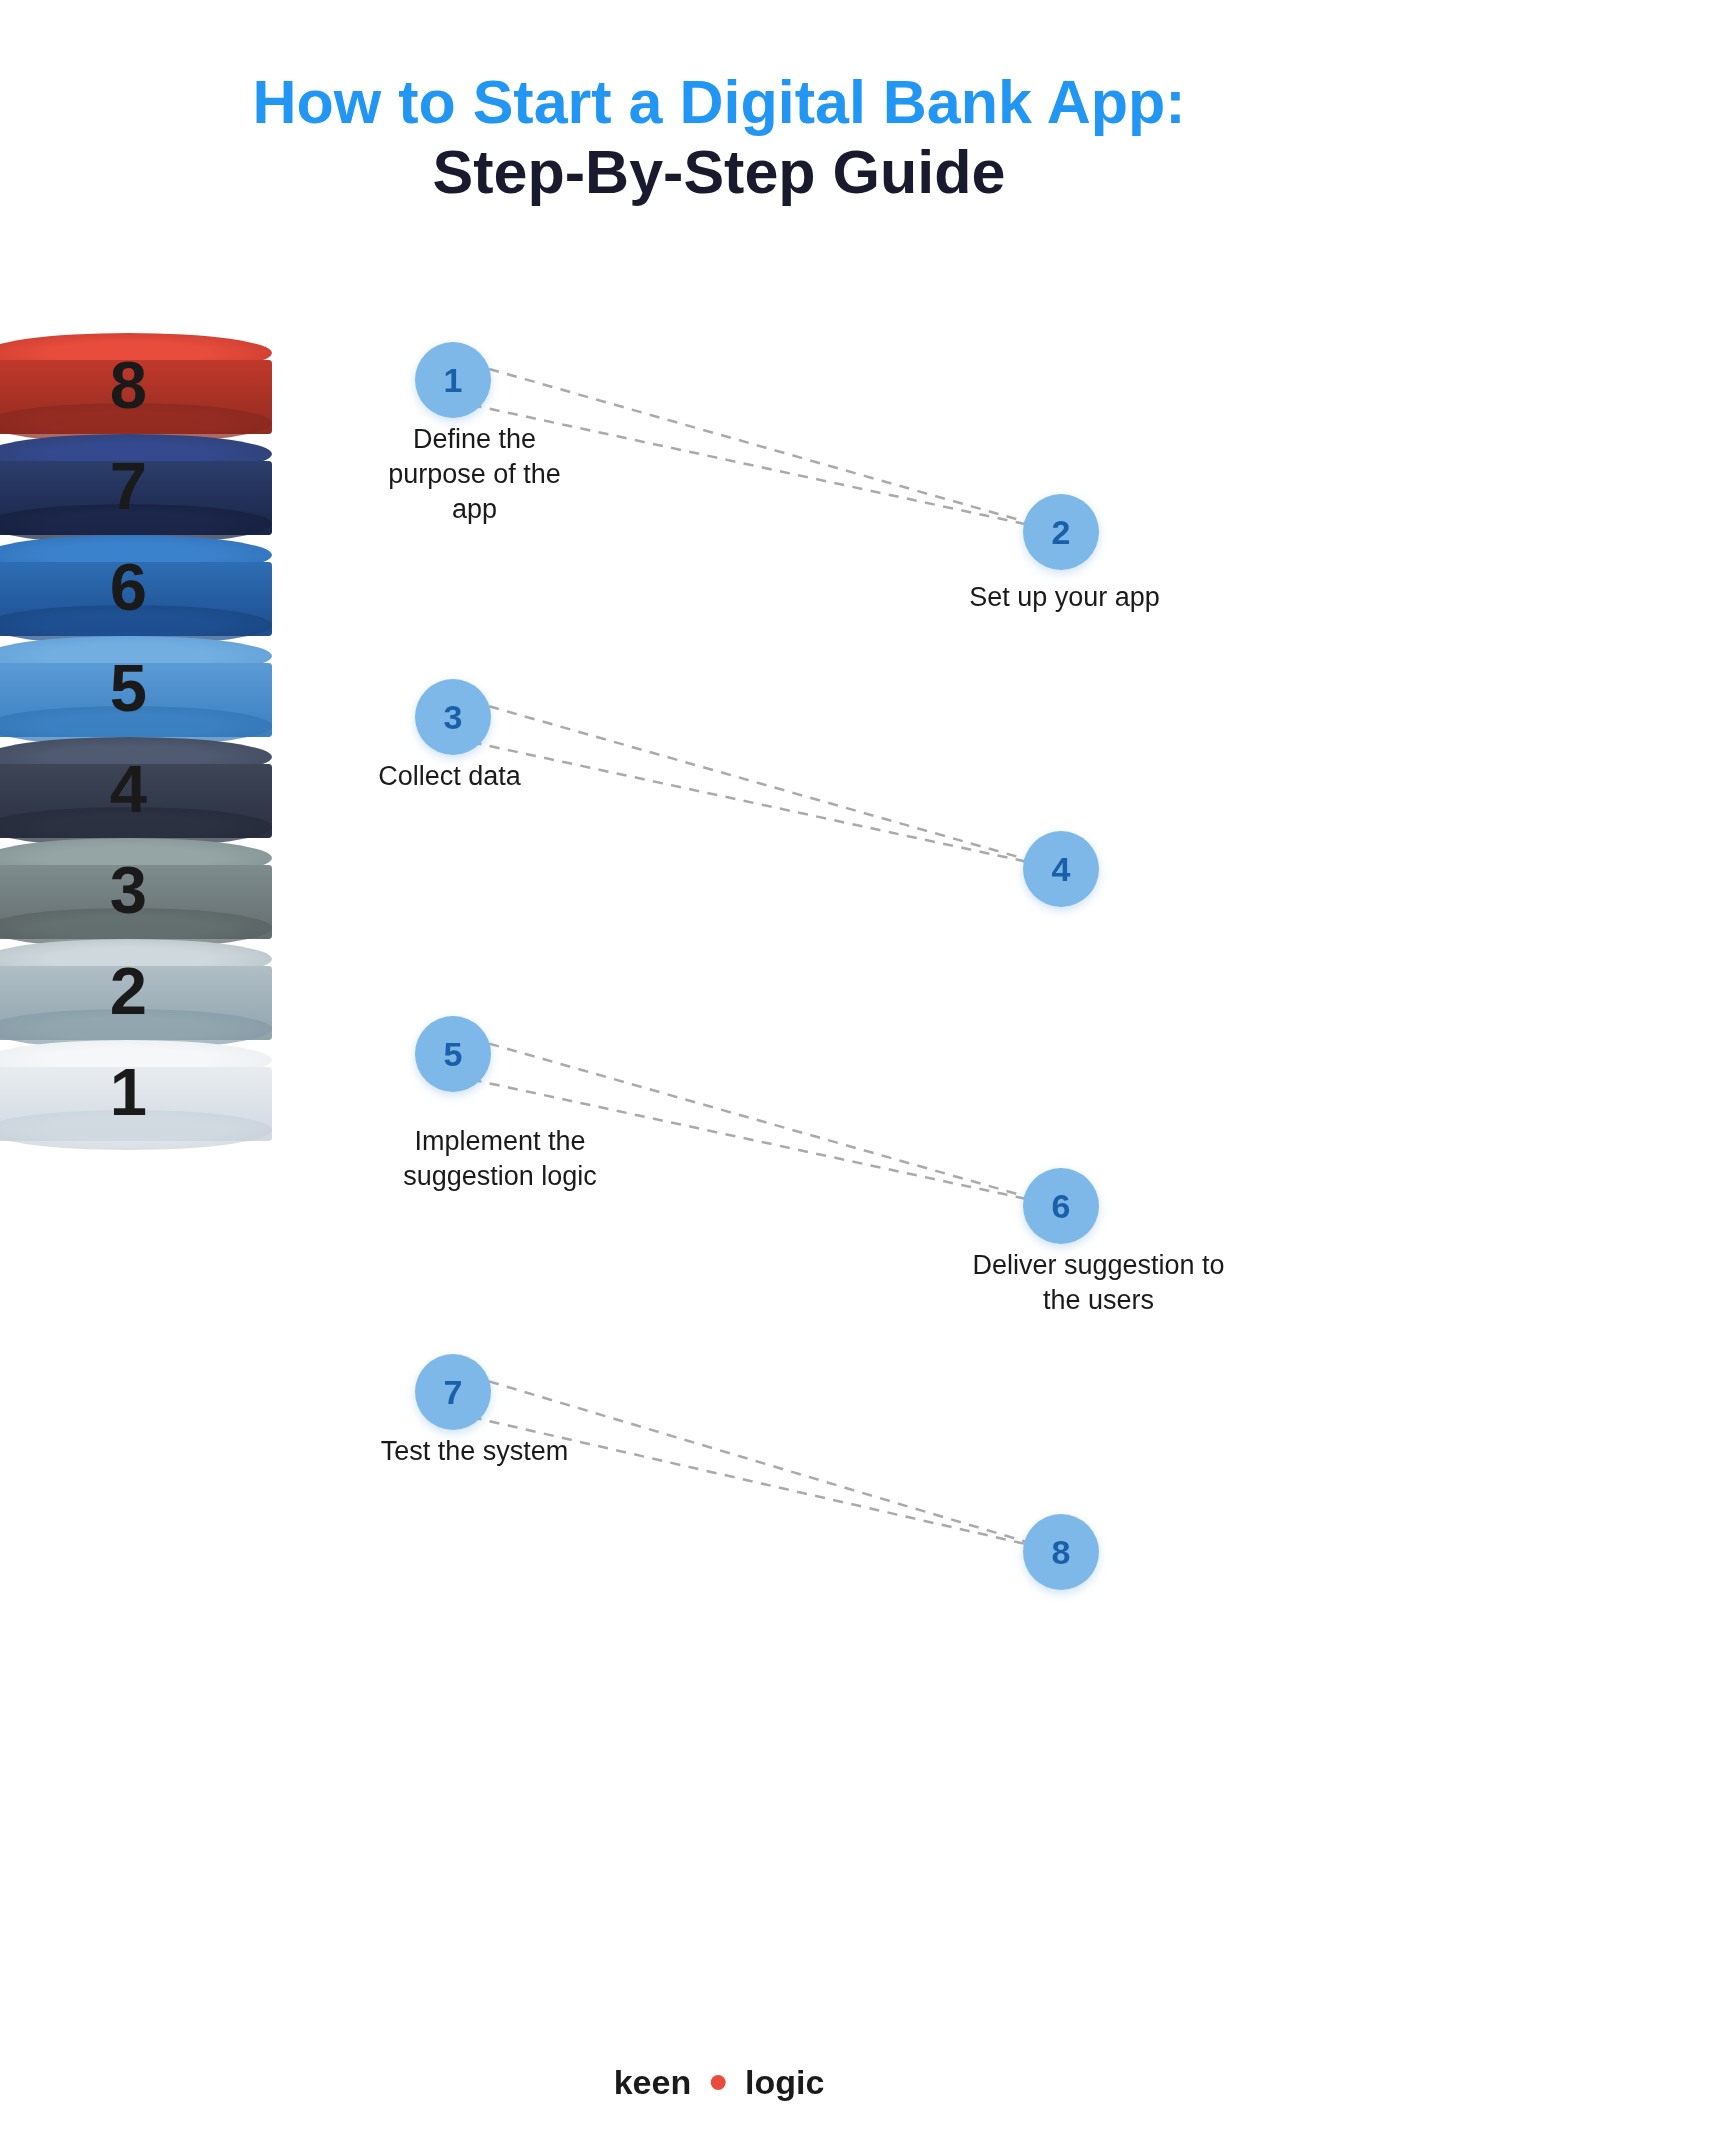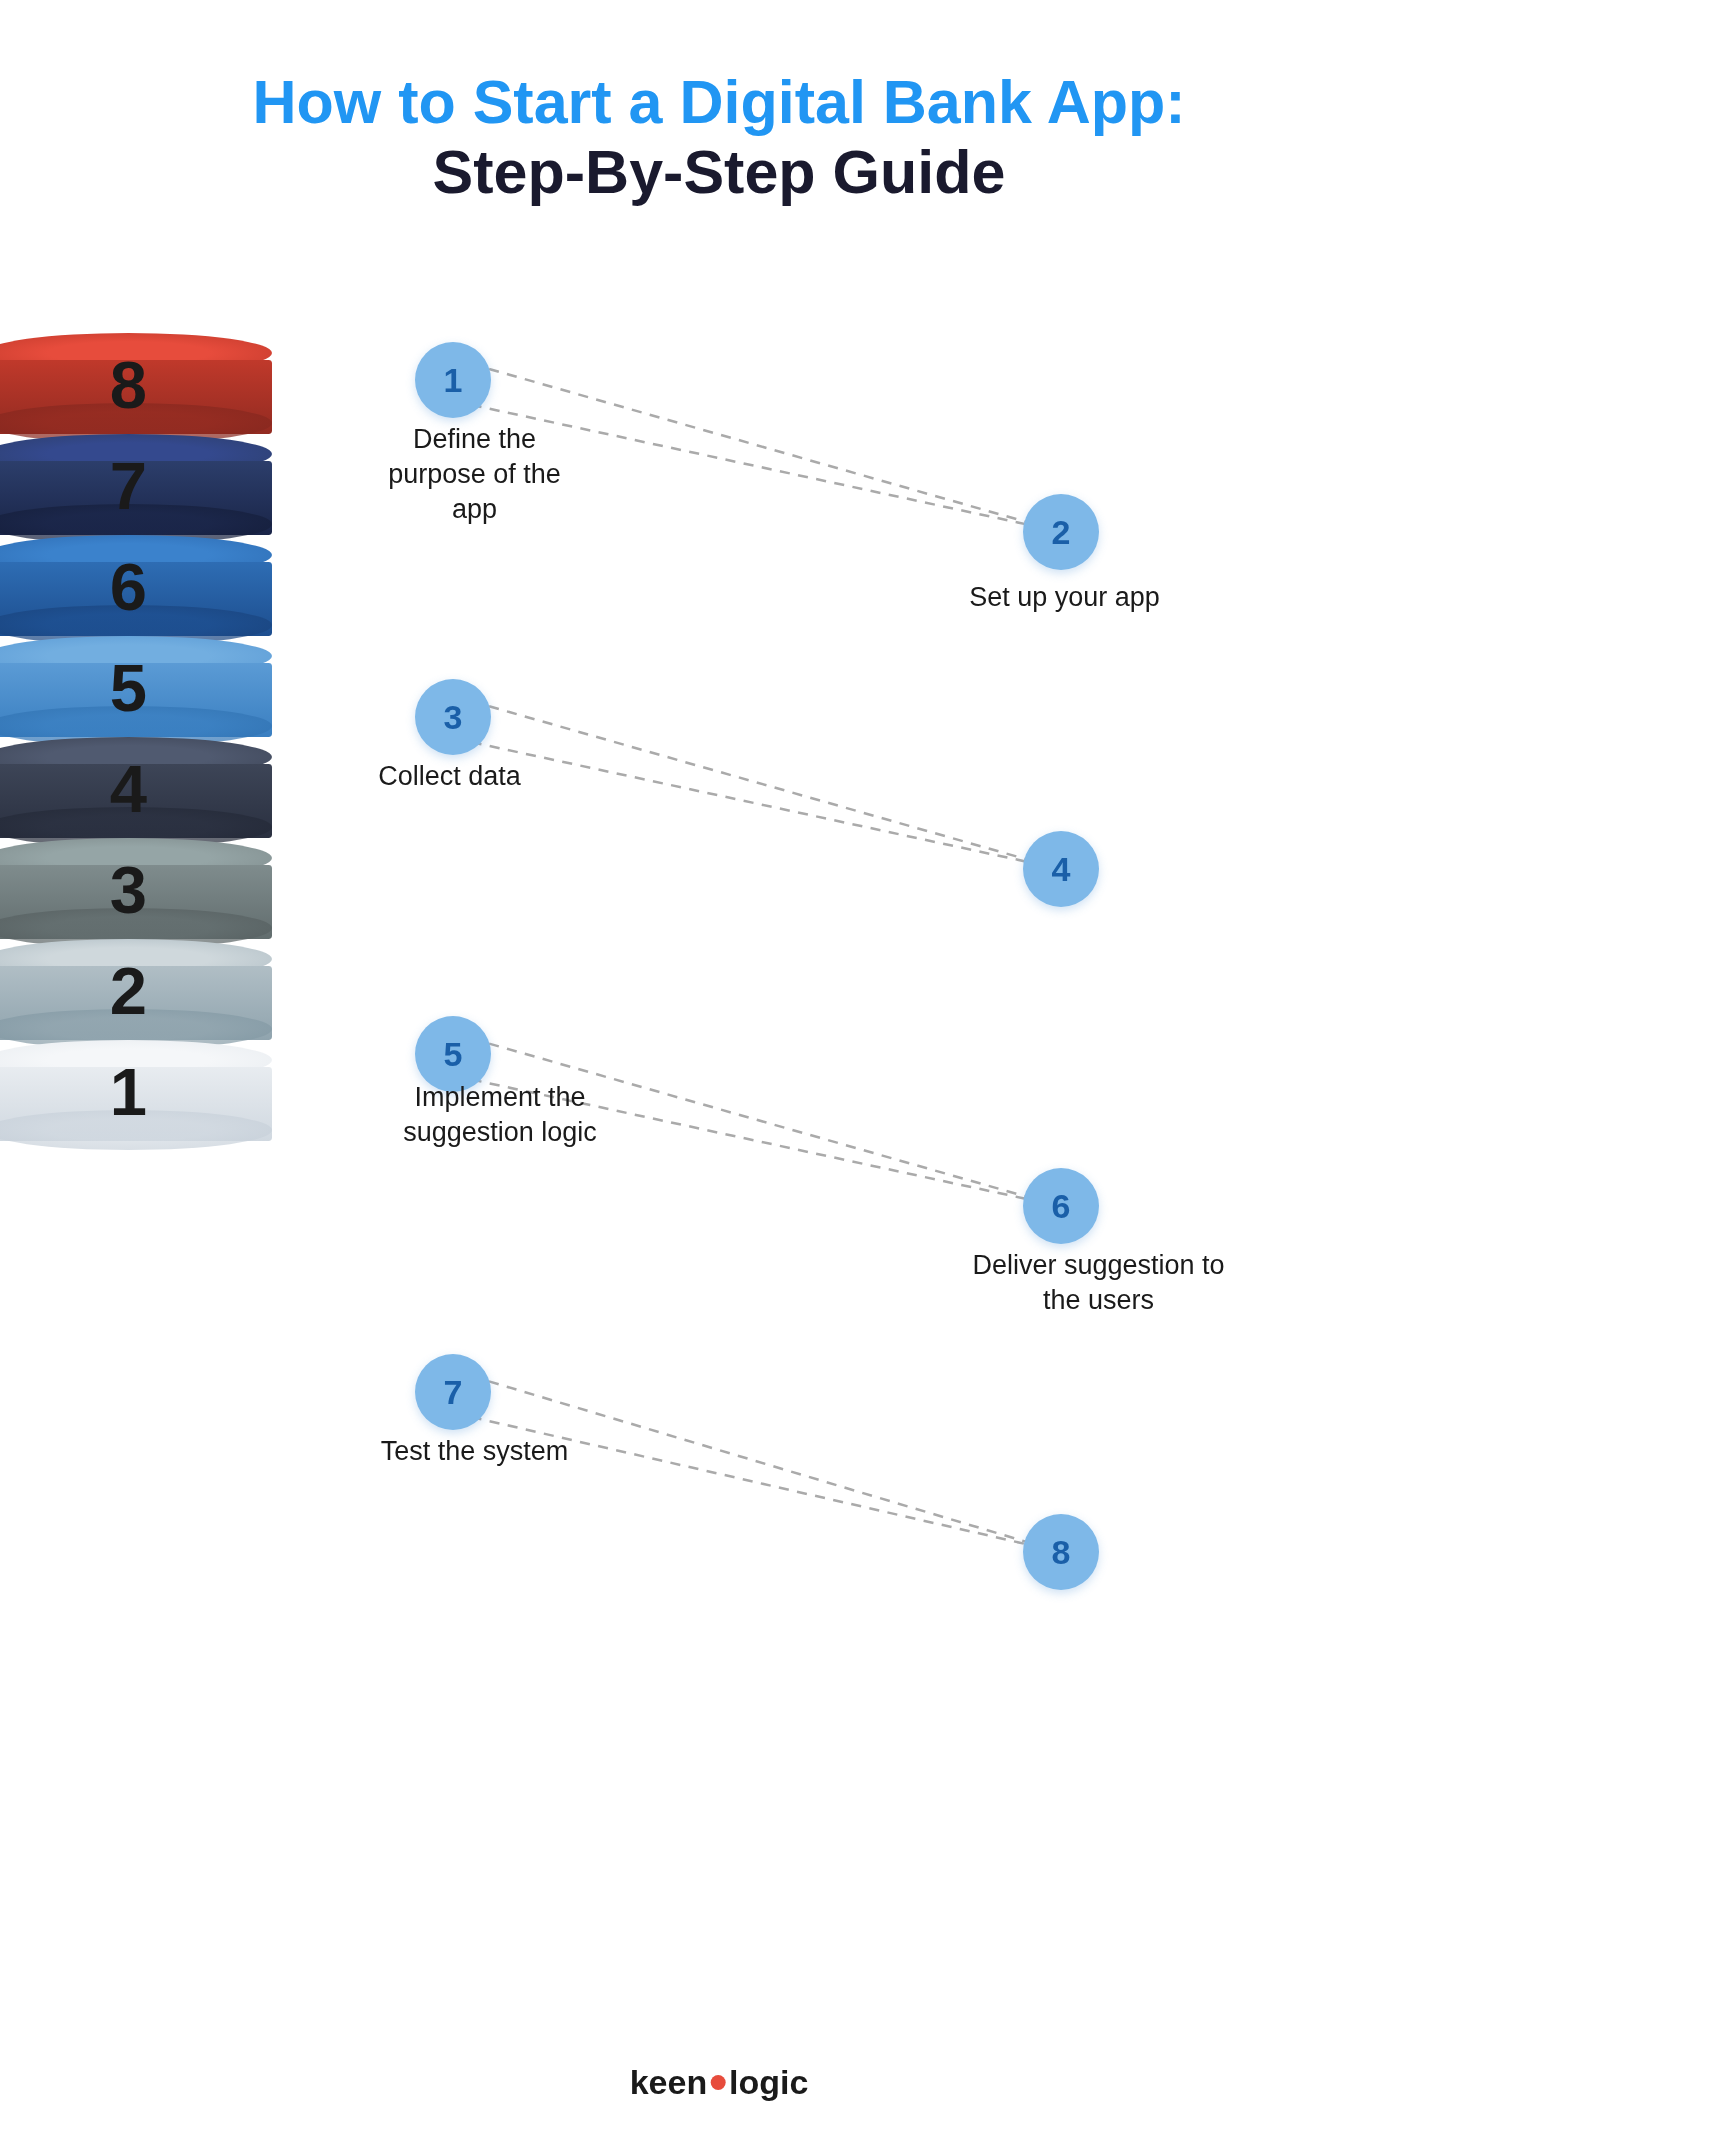--- a/index.html
+++ b/index.html
@@ -198,21 +198,21 @@
     }
 
     
     .footer {
       position: absolute;
       bottom: 51px;
       left: 50%;
       transform: translateX(-50%);
       display: flex;
       align-items: center;
-      gap: 0;
+      gap: 16px;
       font-size: 34px;
       font-weight: 700;
       color: #1a1a1a;
     }
     .footer-dot {
       width: 15px;
       height: 15px;
       border-radius: 50%;
       background: #e74c3c;
       margin: 0 3.4px;
@@ -312,21 +312,21 @@
         </svg>
 
     <div class="step-circle" style="left: 67px; top: 34px;">1</div>
         <div class="step-label" style="left: 17px; text-align: center; width: 219px; top: 114px;">Define the purpose of the app</div>
         <div class="step-circle" style="left: 675px; top: 186px;">2</div>
         <div class="step-label" style="left: 607px; text-align: center; width: 219px; top: 272px;">Set up your app</div>
         <div class="step-circle" style="left: 67px; top: 371px;">3</div>
         <div class="step-label" style="left: 17px; text-align: center; width: 169px; top: 451px;">Collect data</div>
         <div class="step-circle" style="left: 675px; top: 523px;">4</div>
         <div class="step-circle" style="left: 67px; top: 708px;">5</div>
-        <div class="step-label" style="left: 17px; text-align: center; width: 270px; top: 772px;">Implement the suggestion logic</div>
+        <div class="step-label" style="left: 17px; text-align: center; width: 270px; top: 816px;">Implement the suggestion logic</div>
         <div class="step-circle" style="left: 675px; top: 860px;">6</div>
         <div class="step-label" style="left: 607px; text-align: center; width: 287px; top: 940px;">Deliver suggestion to the users</div>
         <div class="step-circle" style="left: 67px; top: 1046px;">7</div>
         <div class="step-label" style="left: 17px; text-align: center; width: 219px; top: 1126px;">Test the system</div>
         <div class="step-circle" style="left: 675px; top: 1206px;">8</div>
       </div>
 
   </div>
 
   <div class="footer">

